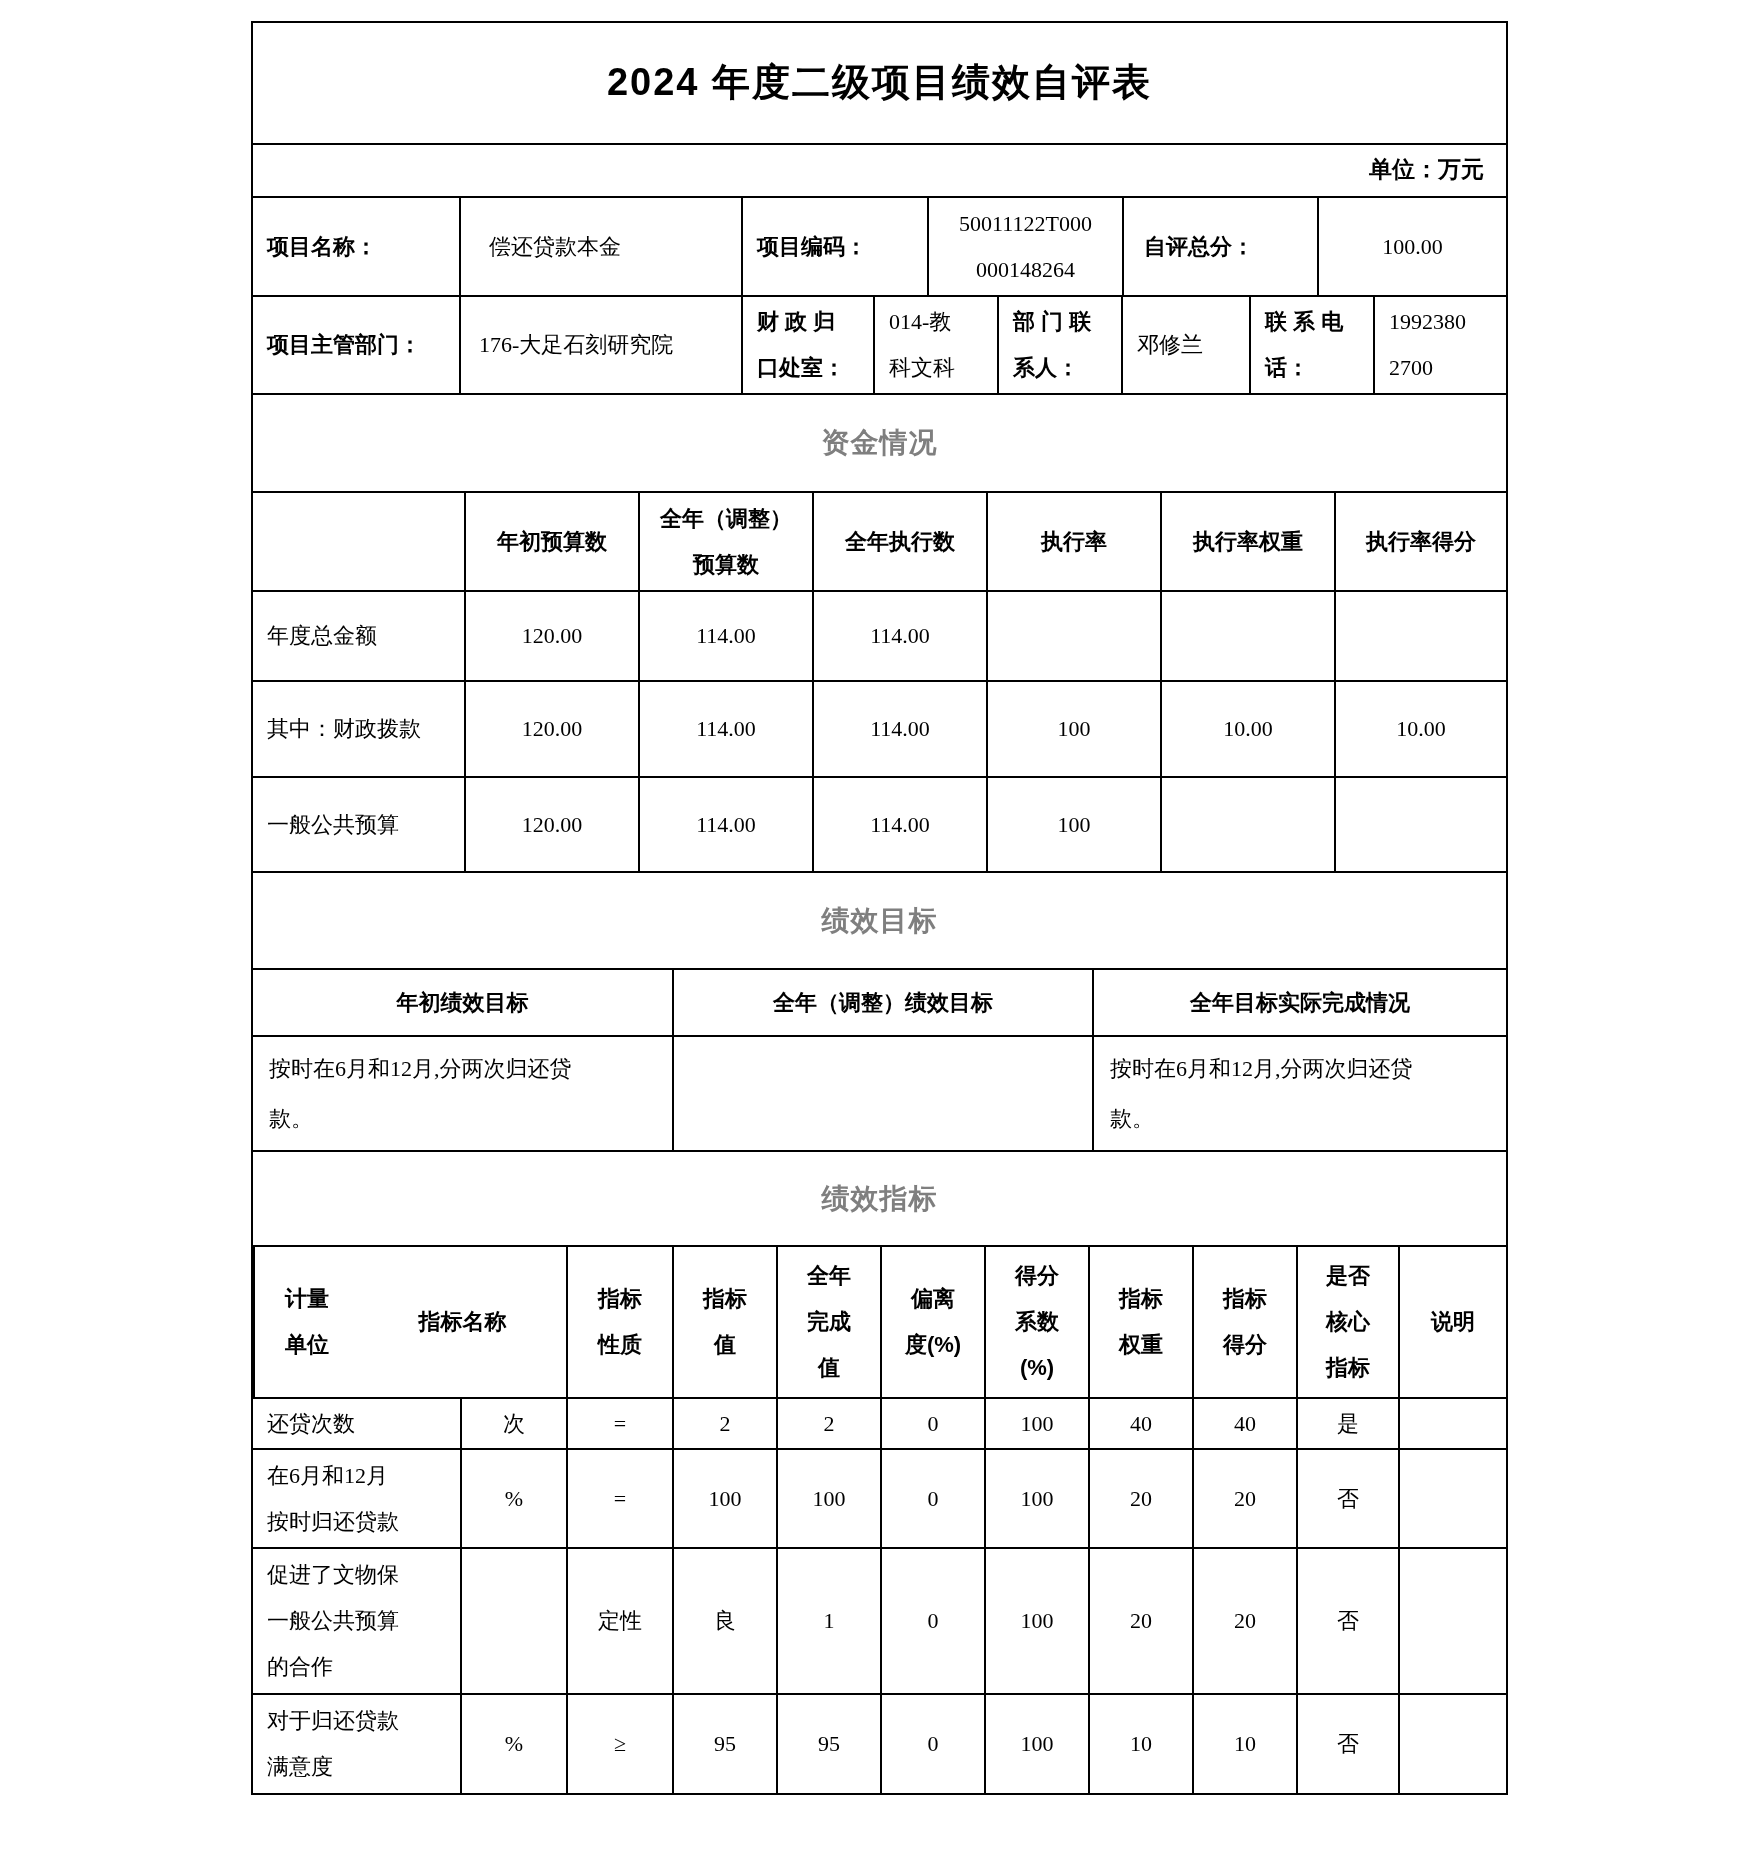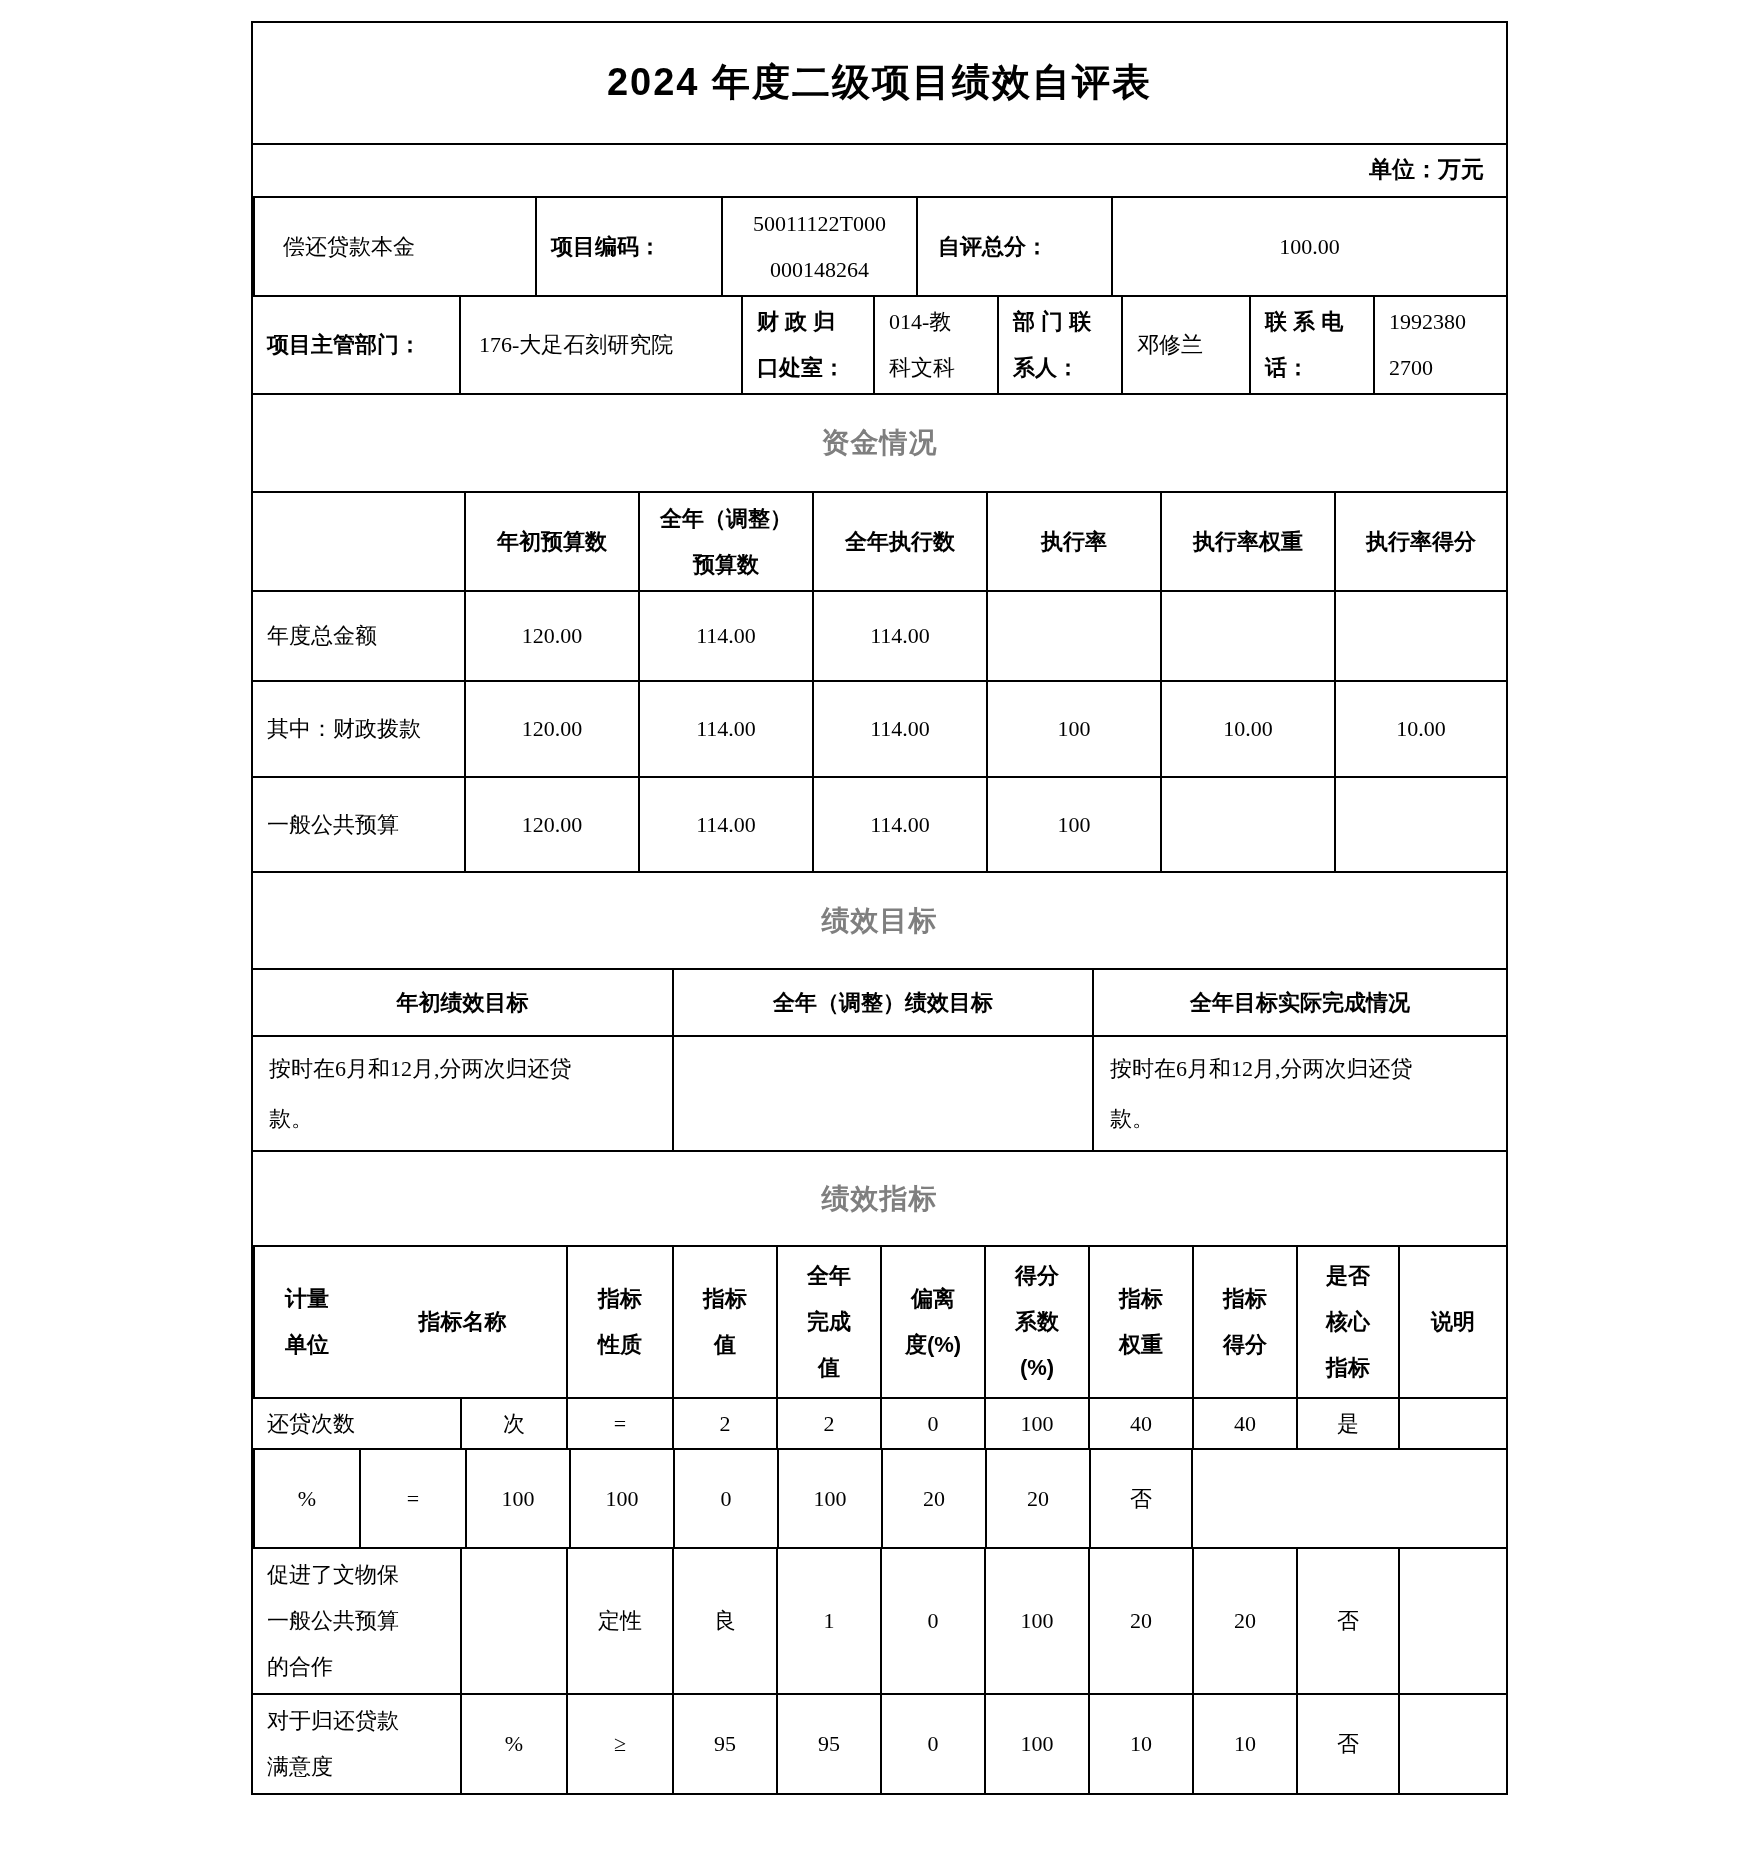--- a/index.html
+++ b/index.html
@@ -41,20 +41,21 @@
 
   <div class="r nt" style="height:120px">
     <div class="c nb grow title-cell">2024 年度二级项目绩效自评表</div>
   </div>
 
   <div class="r" style="height:53px">
     <div class="c nb grow unit-cell sb">单位：万元</div>
   </div>
 
   <div class="r" style="height:99px">
+    <div class="c nb left hb" style="flex:0 0 206px">项目名称：</div>
     <div class="c left" style="flex:0 0 282px;padding-left:28px">偿还贷款本金</div>
     <div class="c left hb" style="flex:0 0 186px">项目编码：</div>
     <div class="c pl" style="flex:0 0 195px">50011122T000
 000148264</div>
     <div class="c left hb" style="flex:0 0 195px;padding-left:20px">自评总分：</div>
     <div class="c grow">100.00</div>
   </div>
 
   <div class="r" style="height:98px">
     <div class="c nb left hb" style="flex:0 0 206px">项目主管部门：</div>
@@ -167,20 +168,22 @@
     <div class="c" style="flex:0 0 104px">2</div>
     <div class="c" style="flex:0 0 104px">0</div>
     <div class="c" style="flex:0 0 104px">100</div>
     <div class="c" style="flex:0 0 104px">40</div>
     <div class="c" style="flex:0 0 104px">40</div>
     <div class="c" style="flex:0 0 102px">是</div>
     <div class="c grow"></div>
   </div>
 
   <div class="r" style="height:99px">
+    <div class="c nb left pl" style="flex:0 0 207px">在6月和12月
+按时归还贷款</div>
     <div class="c" style="flex:0 0 106px">%</div>
     <div class="c" style="flex:0 0 106px">=</div>
     <div class="c" style="flex:0 0 104px">100</div>
     <div class="c" style="flex:0 0 104px">100</div>
     <div class="c" style="flex:0 0 104px">0</div>
     <div class="c" style="flex:0 0 104px">100</div>
     <div class="c" style="flex:0 0 104px">20</div>
     <div class="c" style="flex:0 0 104px">20</div>
     <div class="c" style="flex:0 0 102px">否</div>
     <div class="c grow"></div>

